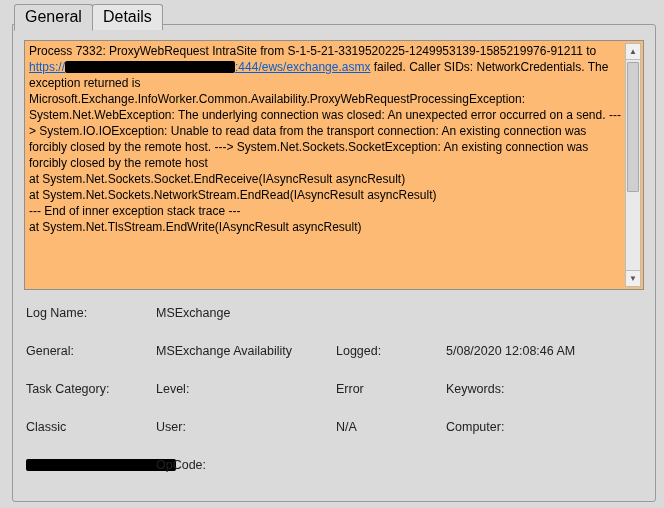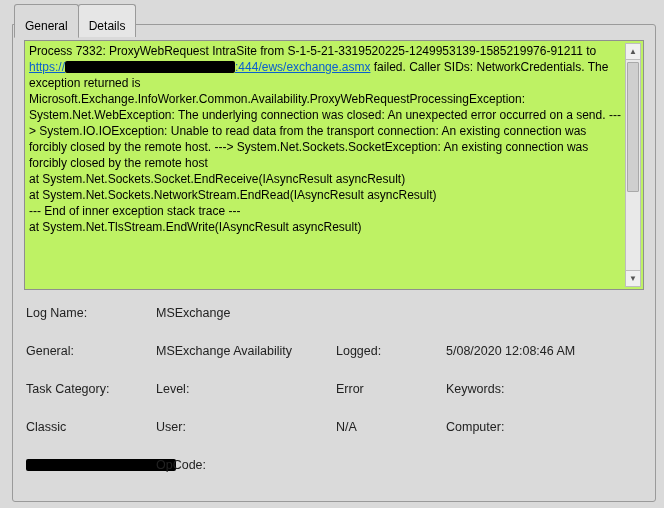--- a/index.html
+++ b/index.html
@@ -20,22 +20,22 @@
     }
     
     .tabstrip {
       position: absolute;
       top: 4px;
       left: 14px;
       display: flex;
       z-index: 2;
     }
     .tab {
-      padding: 14px 10px 4px 10px;
-      font-size: 12px;
+      padding: 3px 10px 4px 10px;
+      font-size: 16px;
       border: 1px solid #9a9a9a;
       border-bottom: none;
       background: #e6e6e6;
       border-top-left-radius: 3px;
       border-top-right-radius: 3px;
       margin-right: -1px;
       cursor: pointer;
       position: relative;
     }
     .tab.active {
@@ -63,21 +63,21 @@
       right: 8px;
       top: 24px;
       bottom: 6px;
       padding: 16px 12px 12px 12px;
     }
     
     .desc {
       position: relative;
       width: 100%;
       height: 250px;
-      background: #bef264;
+      background: #fdba74;
       border: 1px solid #8f8f8f;
       font-family: "Segoe UI", Tahoma, sans-serif;
       font-size: 12px;
       line-height: 16px;
       padding: 2px 2px 2px 4px;
       overflow: hidden;
     }
     .desc-inner {
       position: absolute;
       left: 4px;

